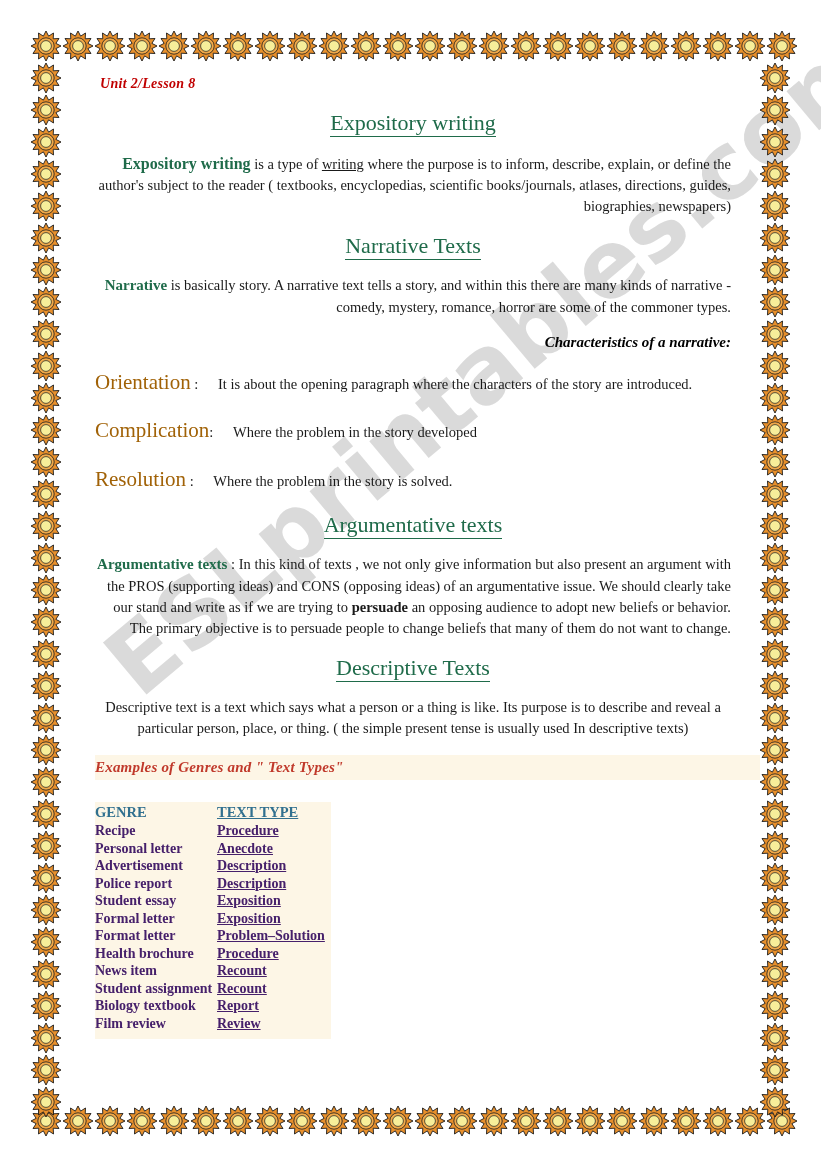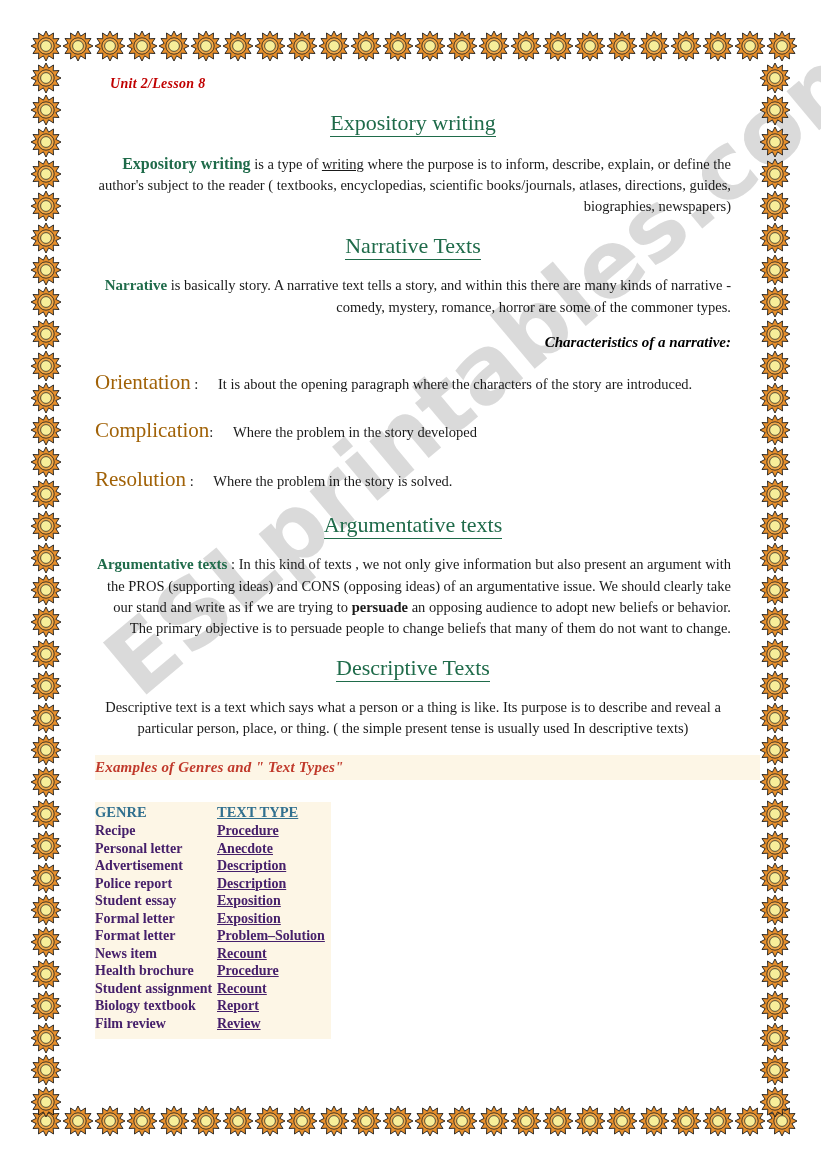--- a/index.html
+++ b/index.html
@@ -78,21 +78,21 @@
   
   .meta-line {
     color: #c00000;
     font-family: "Liberation Serif", serif;
     font-style: italic;
     font-weight: bold;
     font-size: 14px;
     letter-spacing: 0.3px;
     margin: 0 0 14px 0;
   }
-  .meta-line.second { margin-left: 15px; margin-bottom: 18px; }
+  .meta-line.second { margin-left: 5px; margin-bottom: 18px; }
 
   h2.section-head {
     text-align: center;
     color: #1f6b4a;
     font-family: "Liberation Serif", serif;
     font-weight: normal;
     font-size: 22px;
     margin: 0 0 16px 0;
     padding: 0;
   }
@@ -1088,26 +1088,26 @@
             </tr>
             <tr>
               <td class="col-genre">Formal letter</td>
               <td class="col-type">Exposition</td>
             </tr>
             <tr>
               <td class="col-genre">Format letter</td>
               <td class="col-type">Problem–Solution</td>
             </tr>
             <tr>
+              <td class="col-genre">Health brochure</td>
+              <td class="col-type">Procedure</td>
+            </tr>
+            <tr>
               <td class="col-genre">News item</td>
               <td class="col-type">Recount</td>
-            </tr>
-            <tr>
-              <td class="col-genre">Health brochure</td>
-              <td class="col-type">Procedure</td>
             </tr>
             <tr>
               <td class="col-genre">Student assignment</td>
               <td class="col-type">Recount</td>
             </tr>
             <tr>
               <td class="col-genre">Biology textbook</td>
               <td class="col-type">Report</td>
             </tr>
             <tr>

